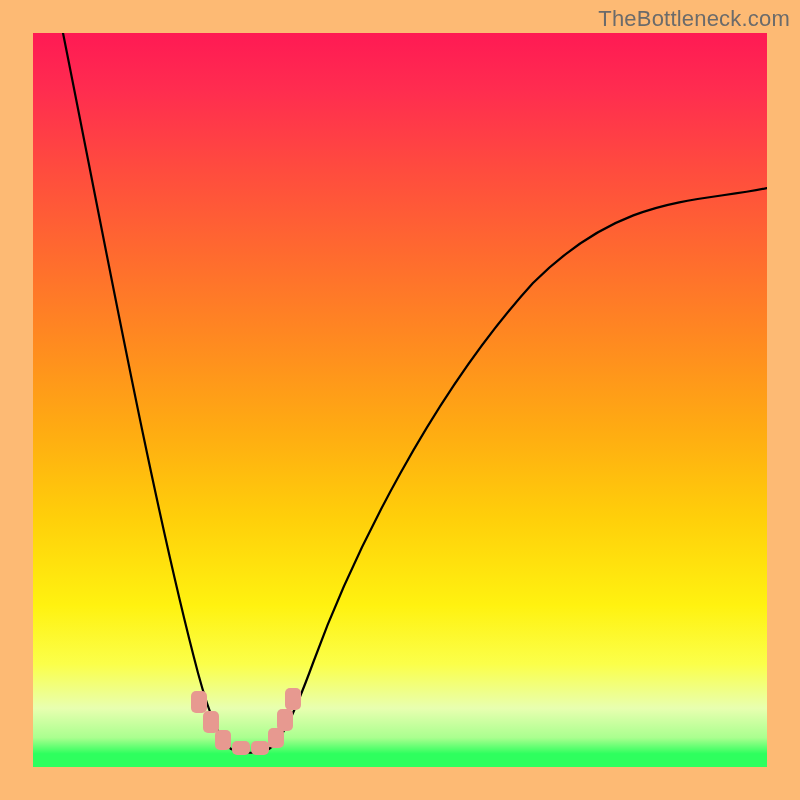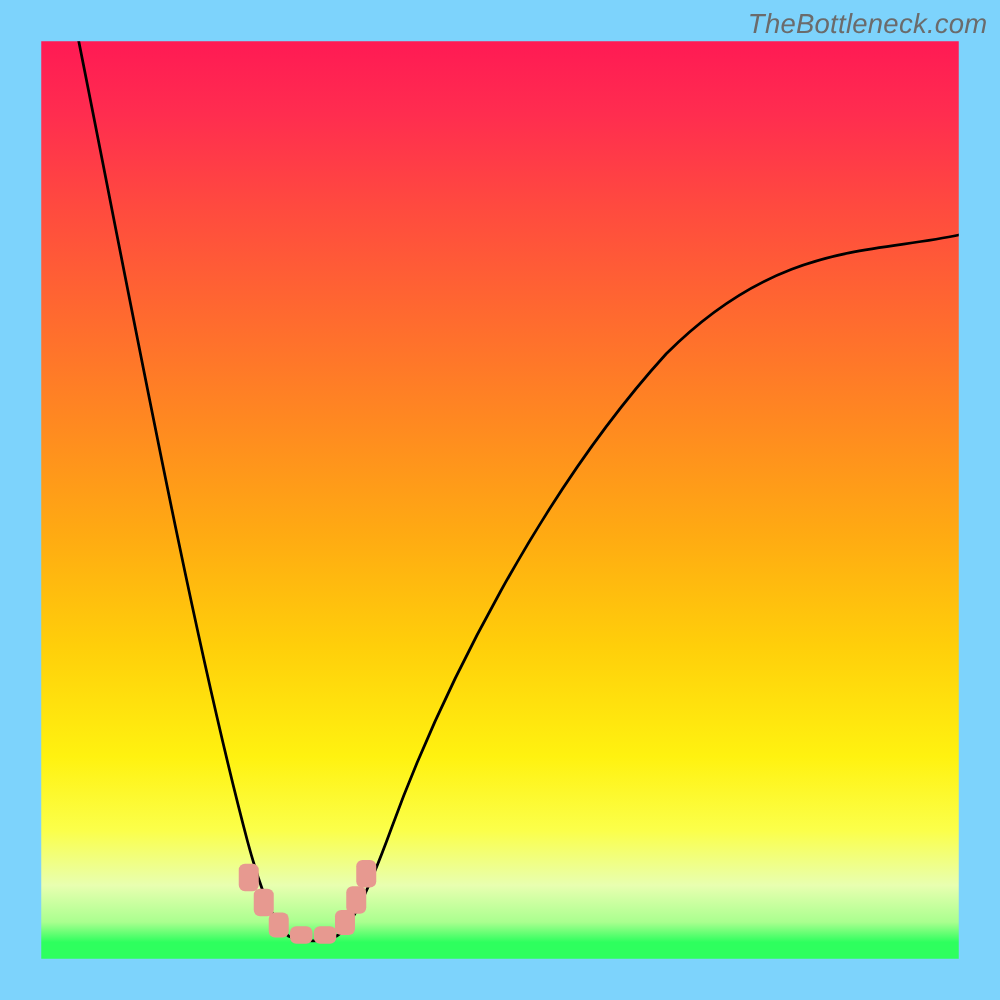--- a/index.html
+++ b/index.html
@@ -8,22 +8,21 @@
     width: 800px;
     height: 800px;
     overflow: hidden;
     background: #000;
     font-family: Arial, Helvetica, sans-serif;
   }
   .frame {
     position: absolute;
     left: 0; top: 0;
     width: 800px; height: 800px;
-    background: #7dd3fc;
-    font-style: italic;
+    background: #fdba74;
   }
   .plot-area {
     position: absolute;
     left: 33px;
     top: 33px;
     width: 734px;
     height: 734px;
     
     background:
       linear-gradient(to bottom,

